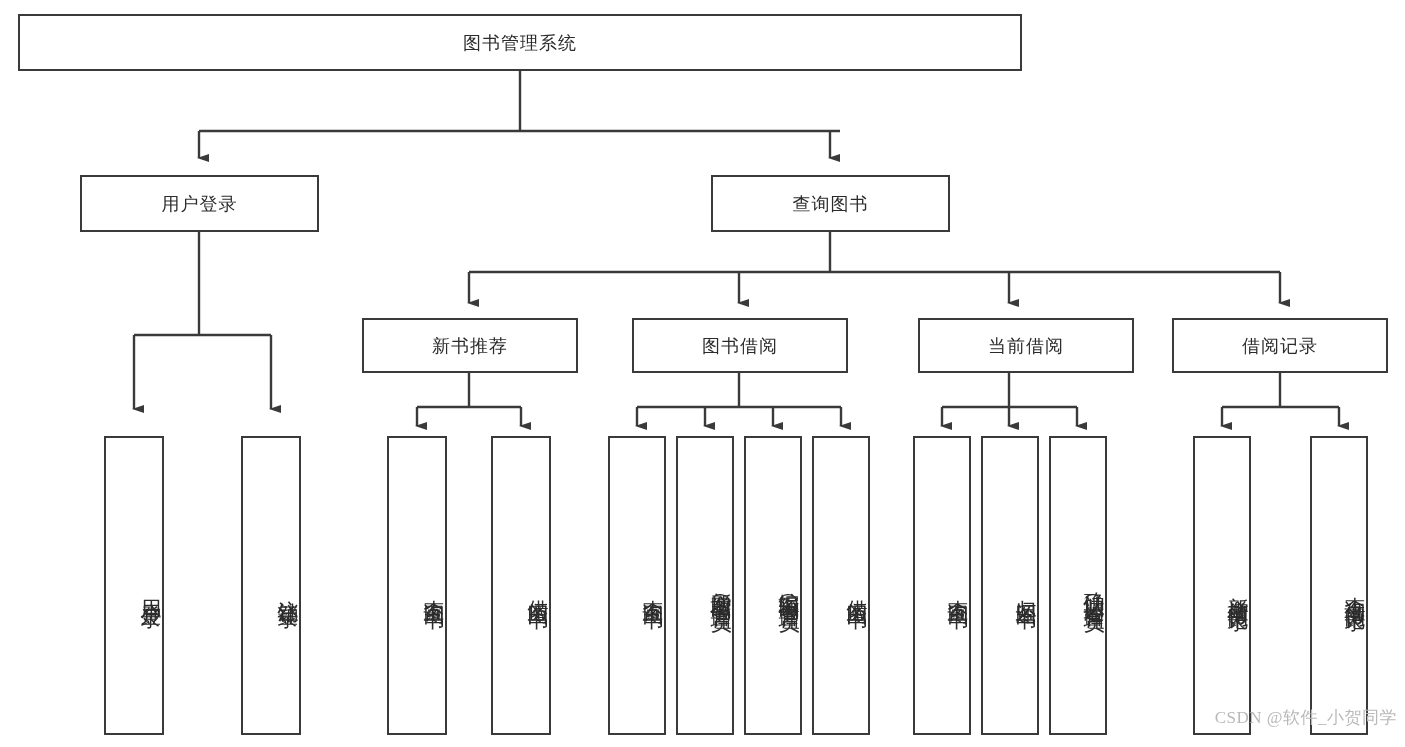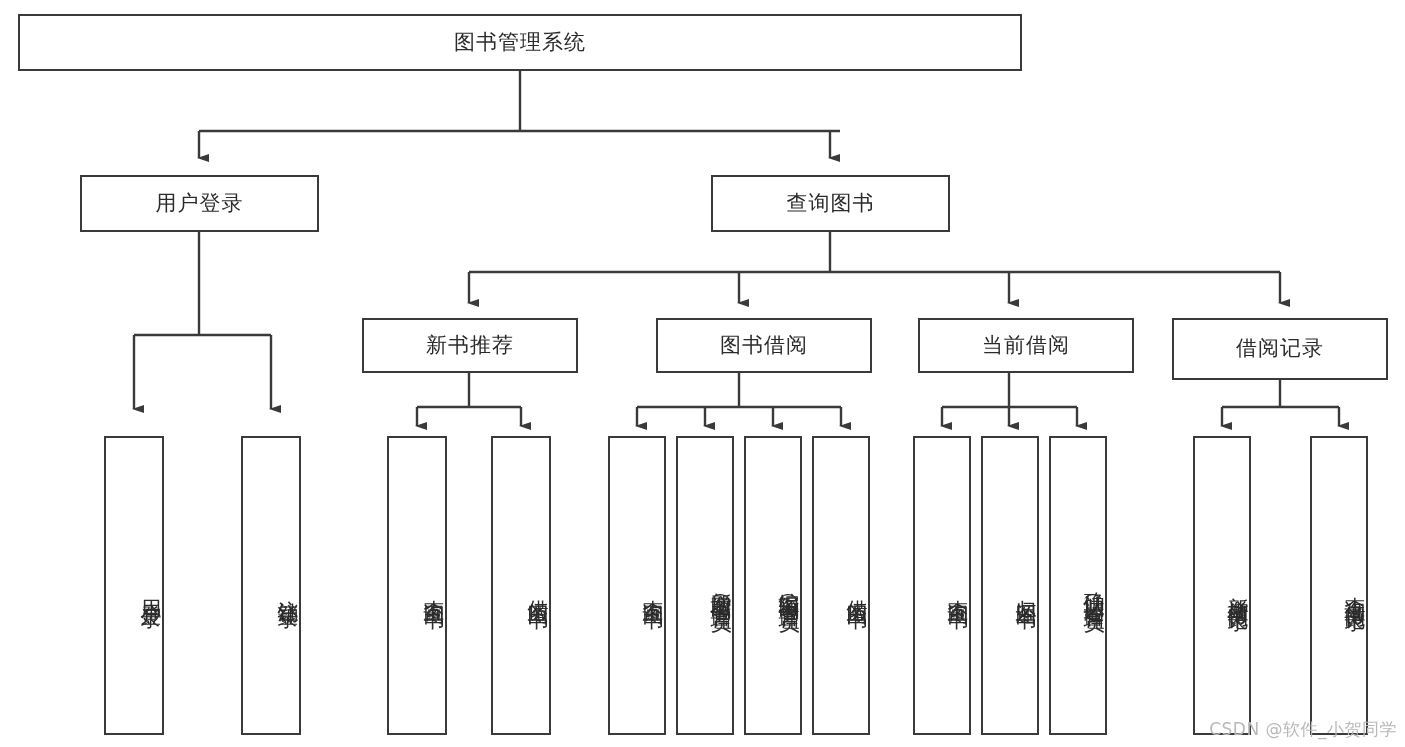--- a/index.html
+++ b/index.html
@@ -29,21 +29,21 @@
     position: absolute;
     box-sizing: border-box;
     border: 2px solid #3a3a3a;
     background: #ffffff;
     display: flex;
     align-items: center;
     justify-content: center;
     color: #2b2b2b;
   }
   .node.horizontal {
-    font-size: 21px;
+    font-size: 18px;
     letter-spacing: 1px;
     line-height: 1.2;
   }
   .node.vertical {
     writing-mode: vertical-rl;
     text-orientation: upright;
     font-size: 21px;
     letter-spacing: 3px;
     line-height: 1.05;
     padding-top: 6px;
@@ -52,25 +52,26 @@
   }
   .node.vertical .vlabel {
     writing-mode: vertical-rl;
     text-orientation: upright;
     display: block;
     white-space: nowrap;
   }
   .watermark {
     position: absolute;
     right: 8px;
-    bottom: 6px;
+    bottom: 18px;
     font-size: 17px;
     color: #b9b9b9;
     letter-spacing: 0.5px;
     white-space: nowrap;
+    font-family: Liberation Serif, serif;
   }
 </style>
 </head>
 <body>
 
 <div id="canvas">
 
   <svg class="edges" viewBox="0 0 1405 747">
     <defs>
       <marker id="arrow" markerWidth="10" markerHeight="12" refX="4" refY="10" orient="auto" markerUnits="userSpaceOnUse">
@@ -128,27 +129,27 @@
   <div class="node horizontal" style="left:80px; top:175px; width:239px; height:57px;">
     <span>用户登录</span>
   </div>
   <div class="node horizontal" style="left:711px; top:175px; width:239px; height:57px;">
     <span>查询图书</span>
   </div>
 
   <div class="node horizontal" style="left:362px; top:318px; width:216px; height:55px;">
     <span>新书推荐</span>
   </div>
-  <div class="node horizontal" style="left:632px; top:318px; width:216px; height:55px;margin-left:24px;">
+  <div class="node horizontal" style="left:632px; top:318px; width:216px; height:55px;">
     <span>图书借阅</span>
   </div>
   <div class="node horizontal" style="left:901px; top:318px; width:216px; height:55px;margin-left:17px;">
     <span>当前借阅</span>
   </div>
-  <div class="node horizontal" style="left:1172px; top:318px; width:216px; height:62px;">
+  <div class="node horizontal" style="left:1172px; top:318px; width:216px; height:55px;">
     <span>借阅记录</span>
   </div>
 
   <div class="node vertical" style="left:104px; top:436px; width:60px; height:299px;">
     <span class="vlabel">用户登录</span>
   </div>
   <div class="node vertical" style="left:241px; top:436px; width:60px; height:299px;">
     <span class="vlabel">注销登录</span>
   </div>
 

